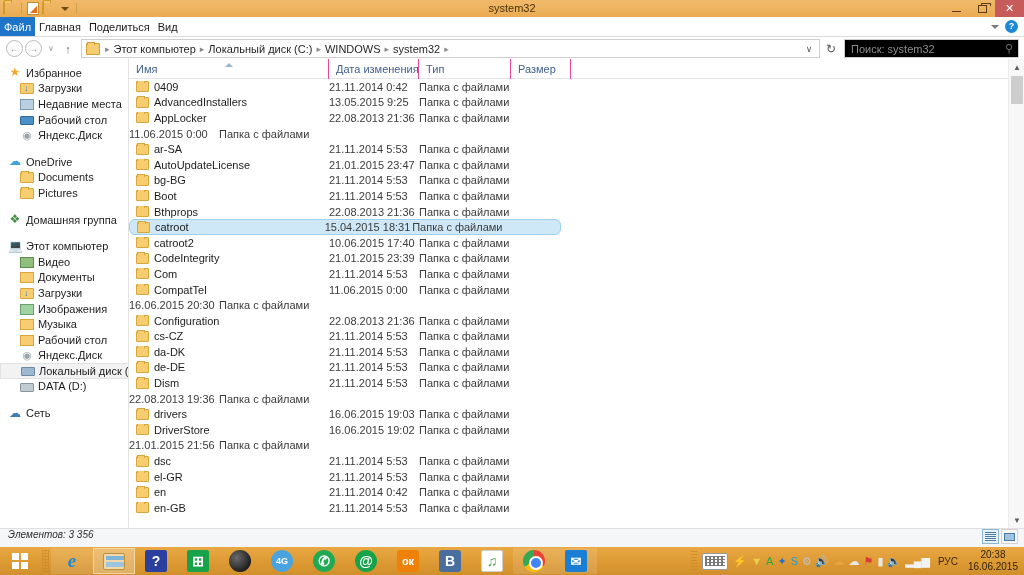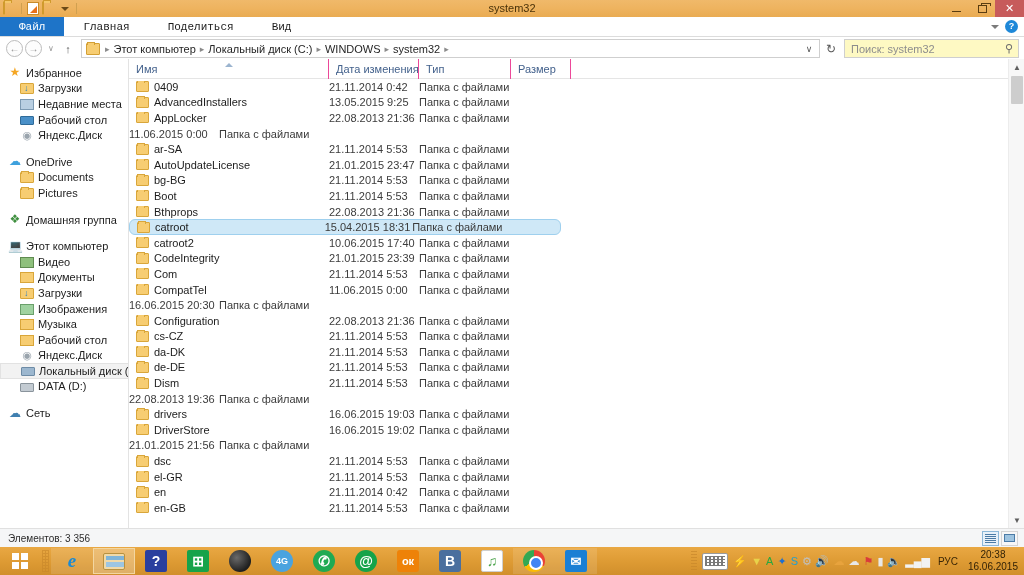--- a/index.html
+++ b/index.html
@@ -66,22 +66,22 @@
     border: 1px solid #5a3d10; border-bottom: none;
   }
 
   
   .ribbon {
     position: absolute; top: 17px; left: 0; width: 1024px; height: 20px;
     background: #ffffff; display: flex; align-items: stretch;
     border-bottom: 1px solid #dcdcdc;
   }
   .tab {
-    display: flex; align-items: center; padding: 0 19px;
-    font-size: 11px; color: #1a1a1a; cursor: default; white-space: nowrap; font-family: Liberation Mono, monospace;
+    display: flex; align-items: center; padding: 0 4px;
+    font-size: 11px; color: #1a1a1a; cursor: default; white-space: nowrap;
   }
   .tab.file { background: #1e74c8; color: #ffffff; font-weight: normal; }
   .ribbon-right {
     margin-left: auto; display: flex; align-items: center; gap: 6px; padding-right: 6px;
   }
   .chev-down {
     width: 0; height: 0; border-left: 4px solid transparent;
     border-right: 4px solid transparent; border-top: 4px solid #7b7b7b;
   }
   .help-ico {
@@ -127,21 +127,21 @@
   .crumb-spacer { flex: 1; }
   .crumb-caret {
     width: 16px; display: flex; align-items: center; justify-content: center;
     color: #555; font-size: 9px;
   }
   .refresh-ico {
     width: 18px; display: flex; align-items: center; justify-content: center;
     color: #555; font-size: 12px;
   }
   .searchbox {
-    width: 175px; height: 19px; border: 1px solid #cfcfcf; background: #fef9c3;
+    width: 175px; height: 19px; border: 1px solid #cfcfcf; background: #000000;
     display: flex; align-items: center; margin-right: 5px; margin-left: 2px;
   }
   .search-ph { flex: 1; color: #8d8d8d; font-size: 11px; padding-left: 6px; }
   .search-ico { width: 18px; text-align: center; color: #6d6d6d; font-size: 11px; }
 
   
   .content {
     position: absolute; top: 59px; left: 0; width: 1024px; height: 469px;
     background: #ffffff; display: flex;
   }
@@ -241,21 +241,21 @@
   .vs-arrow.bottom { position: absolute; bottom: 0; }
   .vs-thumb {
     position: absolute; top: 17px; left: 2px; width: 12px; height: 28px;
     background: #cdcdcd; border-radius: 1px;
   }
 
   
   .statusbar {
     position: absolute; top: 528px; left: 0; width: 1024px; height: 19px;
     background: #f5f6f7; border-top: 1px solid #e0e0e0;
-    display: flex; align-items: center;
+    display: flex;  font-style: italic;
   }
   .status-text { font-size: 10px; color: #2d2d2d; padding-left: 8px; }
   .status-views { margin-left: auto; display: flex; gap: 2px; padding-right: 6px; }
   .view-btn {
     width: 17px; height: 15px; border: 1px solid #8cb8d8; background: #e7f1f9;
     display: flex; align-items: center; justify-content: center;
   }
   .view-btn.plain { border-color: #d4d4d4; background: #f7f7f7; }
   .vb-lines { width: 11px; height: 9px; display: flex; flex-direction: column; gap: 1px; }
   .vb-lines i { display: block; height: 1px; background: #4b7ba6; }

